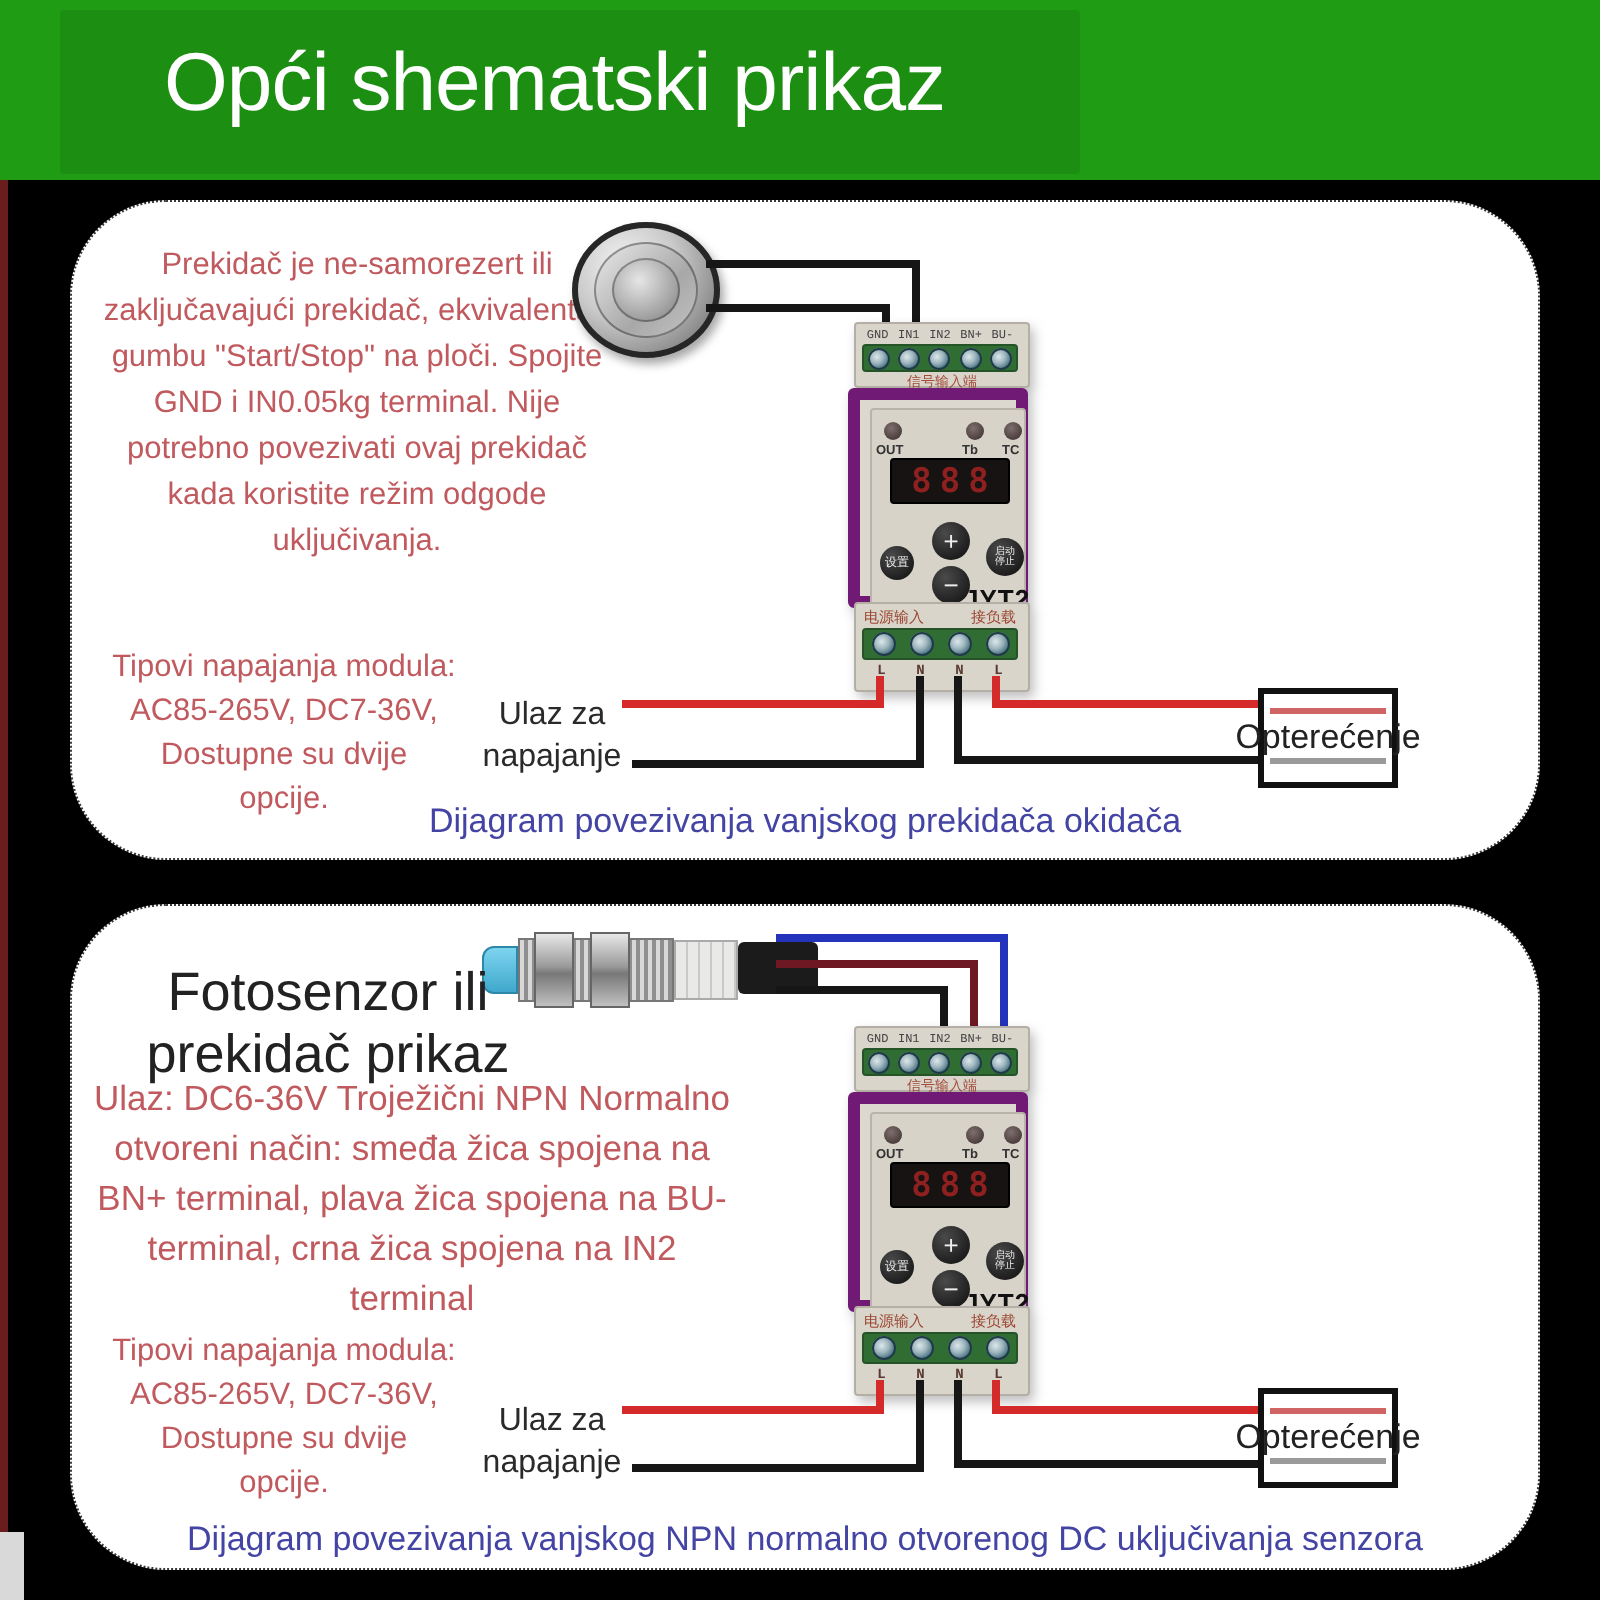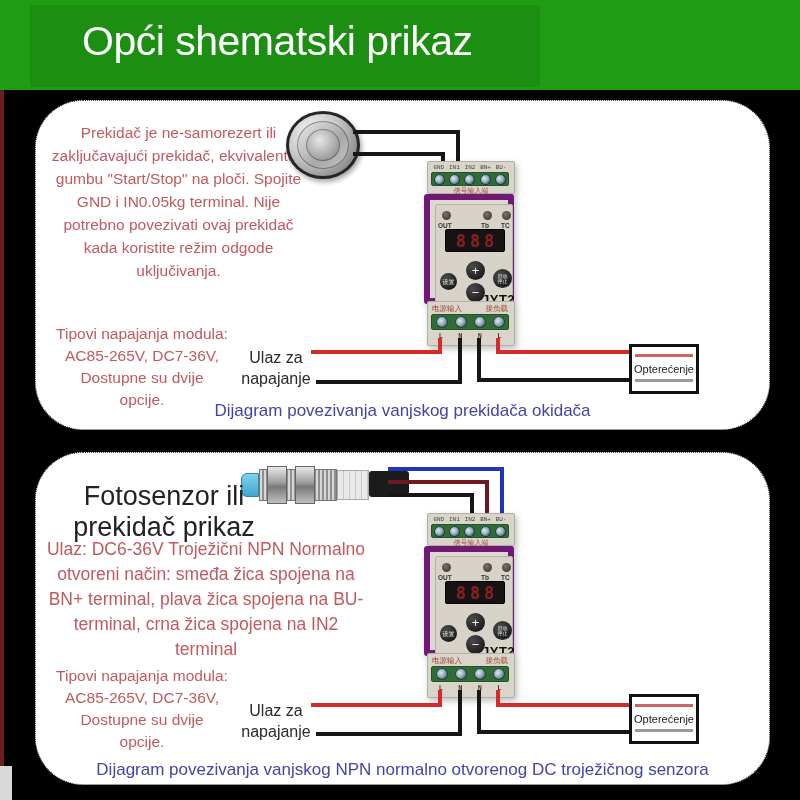--- a/index.html
+++ b/index.html
@@ -25,21 +25,21 @@
   #panel2{top:452px;height:333px;}
 
   .red-text{position:absolute;color:var(--text-red);text-align:center;}
   .caption{position:absolute;left:0;width:100%;text-align:center;color:var(--caption-blue);font-size:17px;}
 
   .wire{position:absolute;}
   .w-black{background:var(--wire-black);} .w-red{background:var(--wire-red);}
   .w-blue{background:var(--wire-blue);} .w-brown{background:var(--wire-brown);}
 
   .load-box{position:absolute;width:70px;height:50px;border:3px solid #111;background:#fff;display:flex;align-items:center;justify-content:center;}
-  .load-box .lbl{font-size:11px;color:#222;white-space:nowrap;}
+  .load-box .lbl{font-size:17px;color:#222;white-space:nowrap;}
   .load-line-red{position:absolute;top:7px;left:3px;right:3px;height:3px;background:#c03030;opacity:.75;}
   .load-line-grey{position:absolute;bottom:9px;left:3px;right:3px;height:3px;background:#9a9a9a;}
 
   .ulaz{position:absolute;color:#2a2a2a;font-size:16px;line-height:21px;text-align:center;}
 
   
   .pushbtn{position:absolute;left:250px;top:10px;width:74px;height:68px;}
   .pushbtn .outer{position:absolute;inset:0;border-radius:50%;
     background:radial-gradient(circle at 35% 32%,#f4f4f4 0%,#c9c9c9 40%,#8e8e8e 72%,#3a3a3a 96%);
     box-shadow:inset 0 0 0 3px #262626, 2px 3px 5px rgba(0,0,0,.35);}
@@ -295,16 +295,16 @@
     <div class="wire w-black" style="left:441px;top:277px;width:156px;height:4px;"></div>
     <div class="wire w-red" style="left:460px;top:237px;width:4px;height:15px;"></div>
     <div class="wire w-red" style="left:460px;top:250px;width:137px;height:4px;"></div>
 
     <div class="load-box" style="left:593px;top:241px;">
       <span class="load-line-red"></span>
       <span class="lbl">Opterećenje</span>
       <span class="load-line-grey"></span>
     </div>
 
-    <div class="caption" style="top:307px;">Dijagram povezivanja vanjskog NPN normalno otvorenog DC troježičnog senzora</div>
+    <div class="caption" style="top:307px;">Dijagram povezivanja vanjskog NPN normalno otvorenog DC uključivanja senzora</div>
   </div>
 
 </div>
 
 </body></html>

